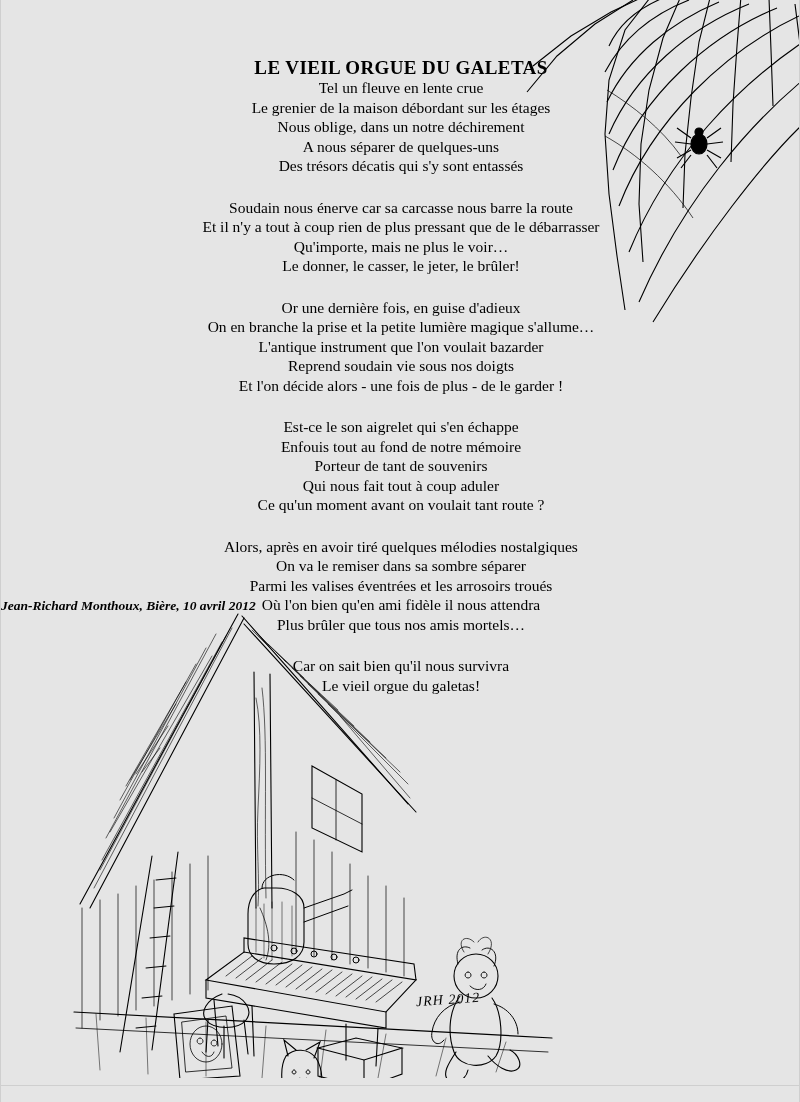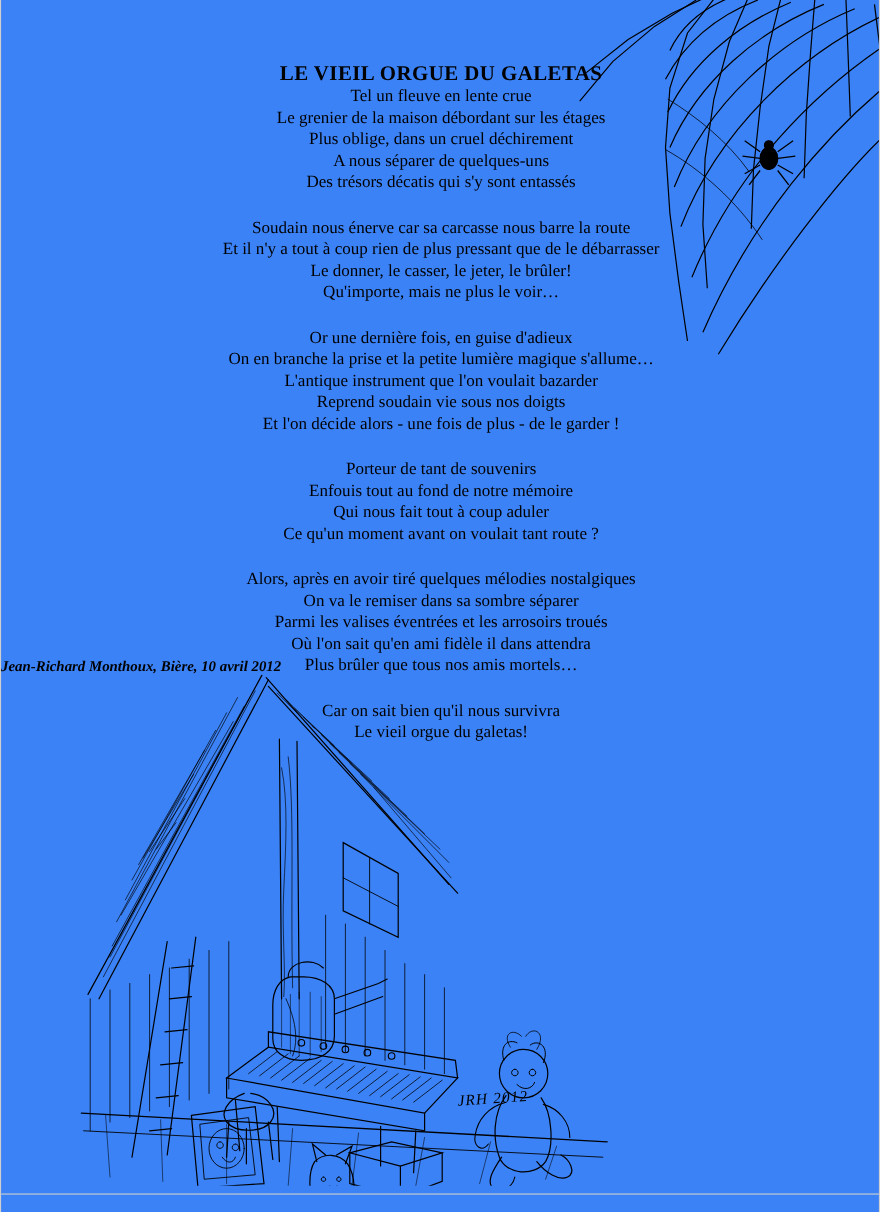--- a/index.html
+++ b/index.html
@@ -10,21 +10,21 @@
   body {
     font-family: "Liberation Serif", serif;
     color: #000000;
   }
   .page {
     position: relative;
     width: 800px;
     height: 1102px;
     margin: 0 auto;
     overflow: hidden;
-    background: #3b82f6;
+    background: #e5e5e5;
     border-left: 1px solid #cfcfcf;
     border-right: 1px solid #cfcfcf;
     box-sizing: border-box;
   }
   .poem-title {
     position: absolute;
     top: 44px;
     left: 0;
     width: 800px;
     text-align: center;
@@ -135,52 +135,53 @@
     </svg>
   </div>
 
   <h1 class="poem-title">LE VIEIL ORGUE DU GALETAS</h1>
 
   <div class="stanzas">
 
     <div class="stanza">
       <div class="line">Tel un fleuve en lente crue</div>
       <div class="line">Le grenier de la maison débordant sur les étages</div>
-      <div class="line">Plus oblige, dans un cruel déchirement</div>
+      <div class="line">Nous oblige, dans un notre déchirement</div>
       <div class="line">A nous séparer de quelques-uns</div>
       <div class="line">Des trésors décatis qui s'y sont entassés</div>
     </div>
 
     <div class="stanza">
       <div class="line">Soudain nous énerve car sa carcasse nous barre la route</div>
       <div class="line">Et il n'y a tout à coup rien de plus pressant que de le débarrasser</div>
+      <div class="line">Qu'importe, mais ne plus le voir…</div>
       <div class="line">Le donner, le casser, le jeter, le brûler!</div>
-      <div class="line">Qu'importe, mais ne plus le voir…</div>
     </div>
 
     <div class="stanza">
       <div class="line">Or une dernière fois, en guise d'adieux</div>
       <div class="line">On en branche la prise et la petite lumière magique s'allume…</div>
       <div class="line">L'antique instrument que l'on voulait bazarder</div>
       <div class="line">Reprend soudain vie sous nos doigts</div>
       <div class="line">Et l'on décide alors - une fois de plus - de le garder !</div>
     </div>
 
     <div class="stanza">
+      <div class="line">Est-ce le son aigrelet qui s'en échappe</div>
+      <div class="line">Enfouis tout au fond de notre mémoire</div>
       <div class="line">Porteur de tant de souvenirs</div>
-      <div class="line">Enfouis tout au fond de notre mémoire</div>
       <div class="line">Qui nous fait tout à coup aduler</div>
       <div class="line">Ce qu'un moment avant on voulait tant route ?</div>
     </div>
 
     <div class="stanza">
       <div class="line">Alors, après en avoir tiré quelques mélodies nostalgiques</div>
       <div class="line">On va le remiser dans sa sombre séparer</div>
       <div class="line">Parmi les valises éventrées et les arrosoirs troués</div>
-      <div class="line">Où l'on sait qu'en ami fidèle il dans attendra</div>
+      <div class="line">Où l'on bien qu'en ami fidèle il nous attendra</div>
       <div class="line">Plus brûler que tous nos amis mortels…</div>
     </div>
 
     <div class="stanza">
       <div class="line">Car on sait bien qu'il nous survivra</div>
       <div class="line">Le vieil orgue du galetas!</div>
     </div>
 
   </div>
 

